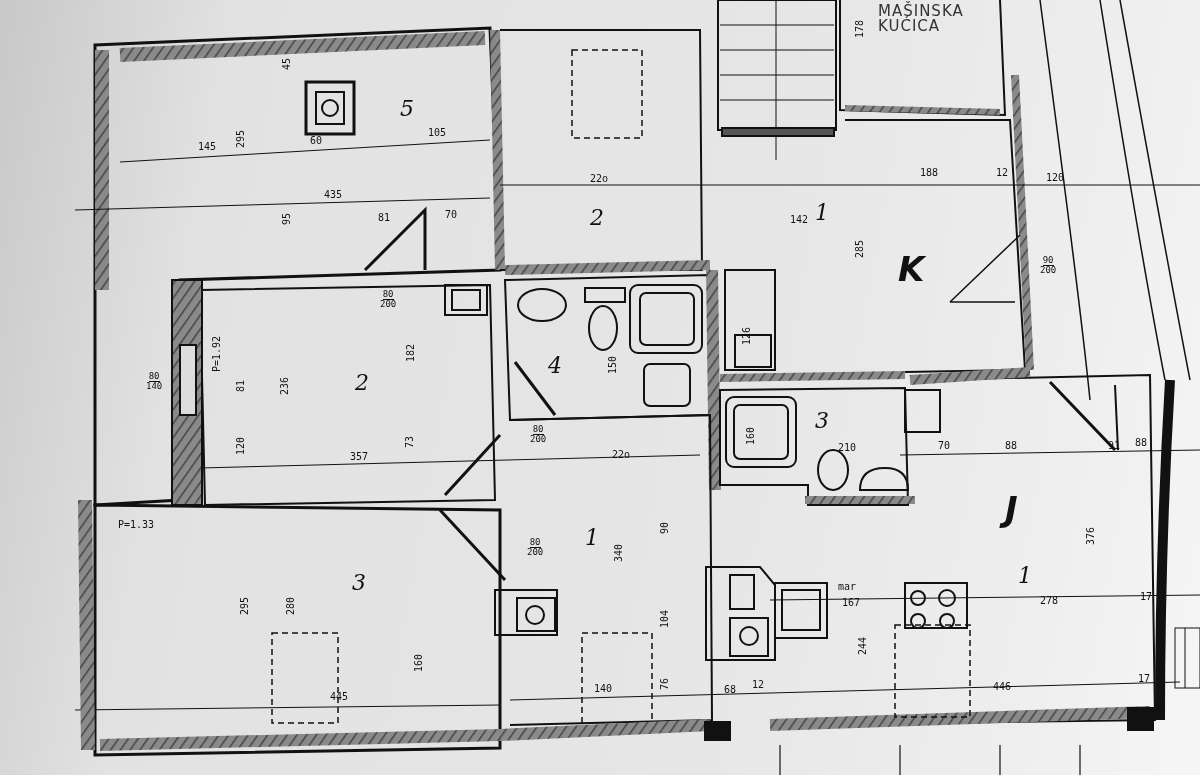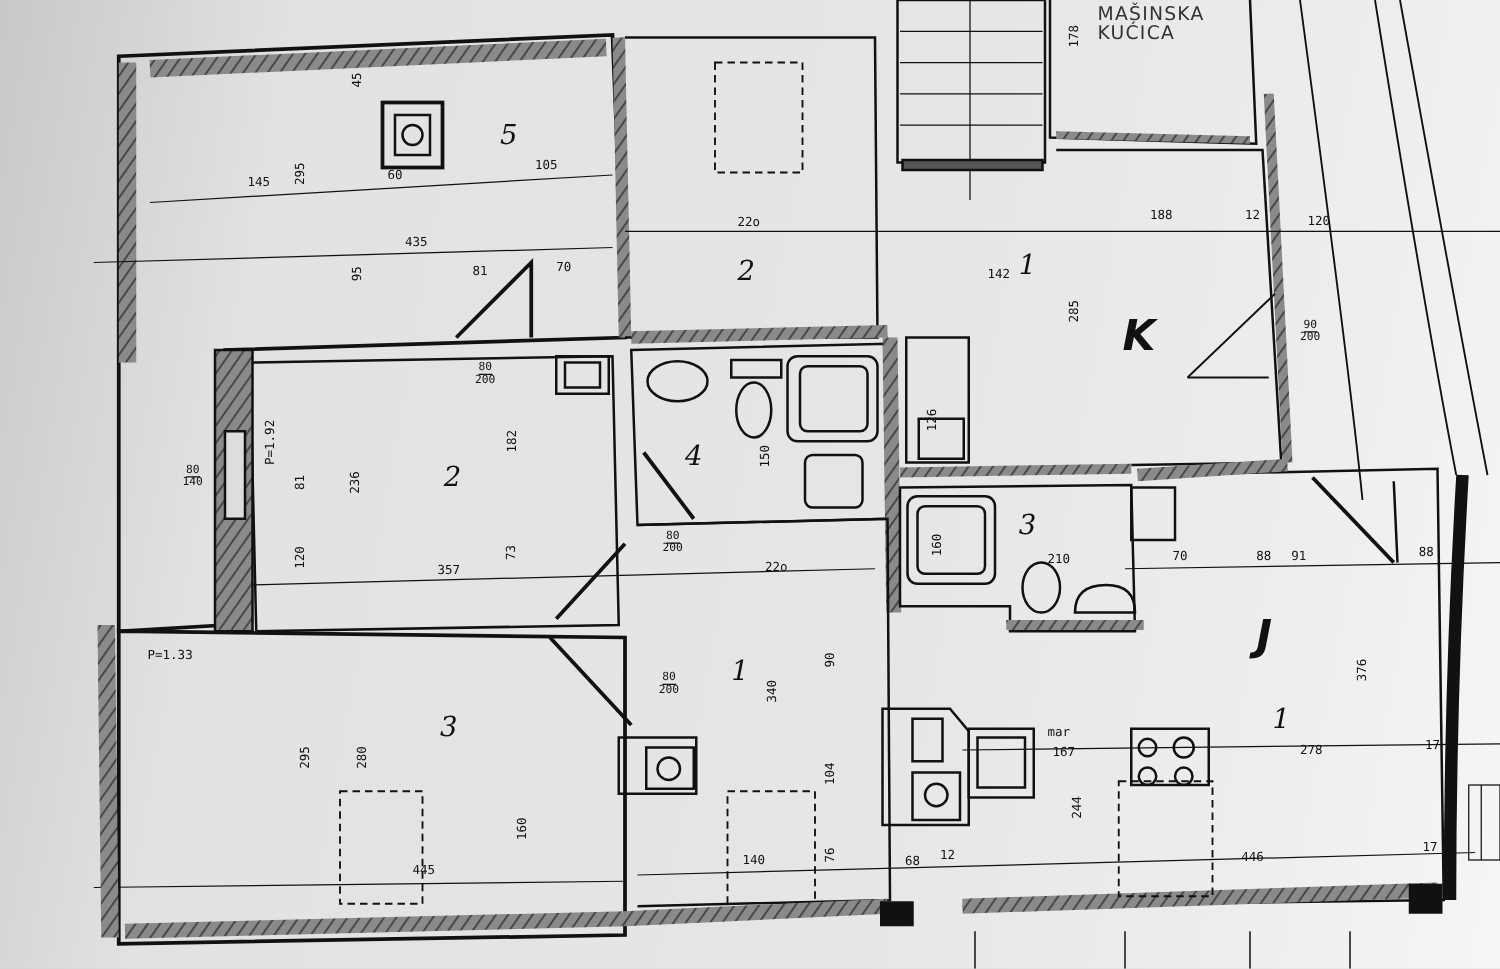--- a/index.html
+++ b/index.html
@@ -177,21 +177,21 @@
   <div class="lbl dim" style="left:1046px;top:173px;">120</div>
   <div class="lbl dim" style="left:350px;top:452px;">357</div>
   <div class="lbl dim" style="left:612px;top:450px;">22o</div>
   <div class="lbl dim" style="left:594px;top:684px;">140</div>
   <div class="lbl dim" style="left:724px;top:685px;">68</div>
   <div class="lbl dim" style="left:752px;top:680px;">12</div>
   <div class="lbl dim" style="left:330px;top:692px;">445</div>
   <div class="lbl dim" style="left:838px;top:443px;">210</div>
   <div class="lbl dim" style="left:938px;top:441px;">70</div>
   <div class="lbl dim" style="left:1005px;top:441px;">88</div>
-  <div class="lbl dim" style="left:1033px;top:441px;">91</div>
+  <div class="lbl dim" style="left:1108px;top:441px;">91</div>
   <div class="lbl dim" style="left:1135px;top:438px;">88</div>
   <div class="lbl dim" style="left:842px;top:598px;text-align:center;">167</div>
   <div class="lbl dim" style="left:1040px;top:596px;">278</div>
   <div class="lbl dim" style="left:993px;top:682px;">446</div>
   <div class="lbl dim" style="left:1140px;top:592px;">17</div>
   <div class="lbl dim" style="left:1138px;top:674px;">17</div>
   <div class="lbl dim" style="left:838px;top:582px;">mar</div>
 
   <div class="lbl dim v" style="left:236px;top:148px;">295</div>
   <div class="lbl dim v" style="left:282px;top:70px;">45</div>

